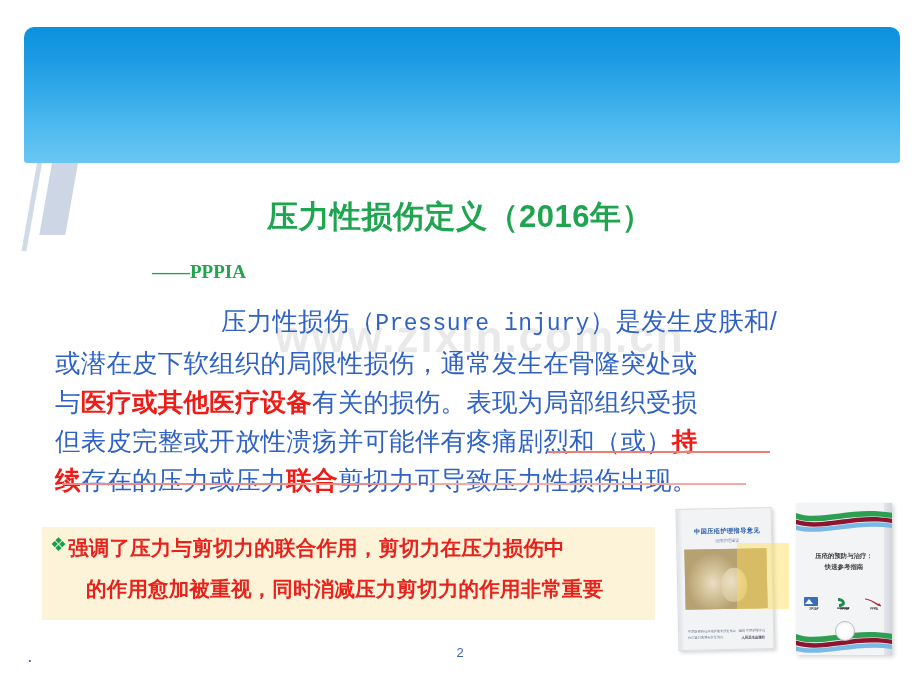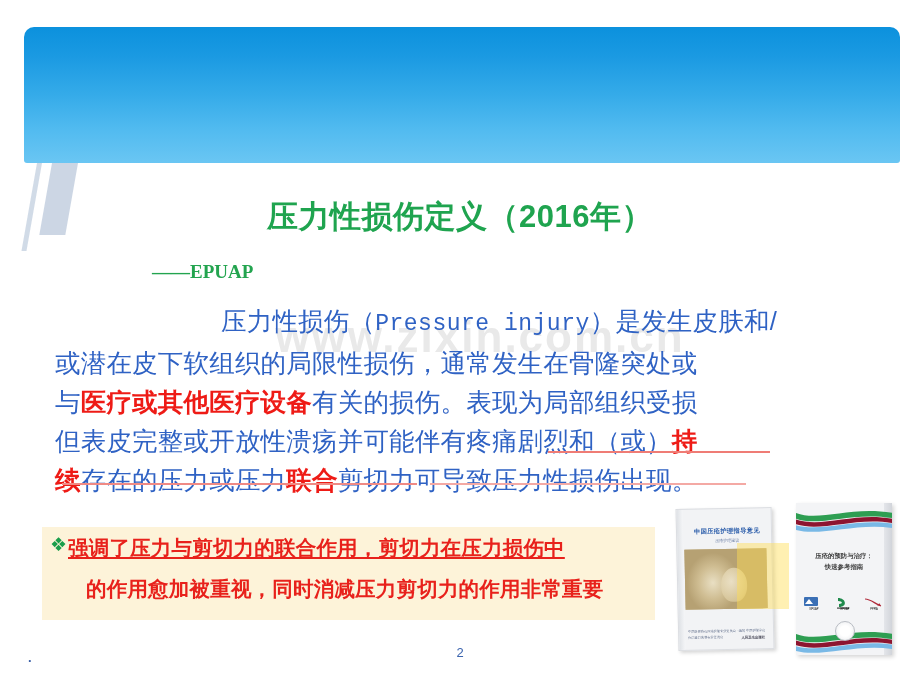--- a/index.html
+++ b/index.html
@@ -176,21 +176,21 @@
     position: absolute;
     left: 0;
     width: 613px;
     font-family: "Liberation Sans", "DejaVu Sans", sans-serif;
     font-size: 20.5px;
     font-weight: bold;
     color: #e8211b;
     letter-spacing: .2px;
     white-space: nowrap;
   }
-  #callout-line-1 { top: 7px; left: 26px; text-decoration: underline; }
+  #callout-line-1 { top: 7px; left: 26px; }
   #callout-line-2 { top: 48px; left: 44px; }
 
   
   #books { position: absolute; left: 665px; top: 500px; width: 250px; height: 158px; }
 
   
   #book-left {
     position: absolute;
     left: 12px; top: 8px;
     width: 94px; height: 140px;
@@ -307,21 +307,21 @@
 <body>
 
 <div id="slide">
 
   <div id="header-banner"></div>
   <div class="ribbon" id="ribbon-thin"></div>
   <div class="ribbon" id="ribbon-wide"></div>
 
   <div id="slide-title">压力性损伤定义（2016年）</div>
 
-  <div id="source-line">——EPUAP</div>
+  <div id="source-line">——PPPIA</div>
 
   <div id="watermark">www.zixin.com.cn</div>
 
   <div id="definition-body">
       <div class="def-line"><span class="indent"></span><span>压力性损伤（</span><span class="mono">Pressure injury</span><span>）是发生皮肤和/</span></div>
       <div class="def-line"><span>或潜在皮下软组织的局限性损伤，通常发生在骨隆突处或</span></div>
       <div class="def-line"><span>与</span><span class="hl">医疗或其他医疗设备</span><span>有关的损伤。表现为局部组织受损</span></div>
       <div class="def-line"><span>但表皮完整或开放性溃疡并可能伴有疼痛剧烈和（或）</span><span class="hl">持</span></div>
       <div class="def-line"><span class="hl">续</span><span>存在的压力或压力</span><span class="hl">联合</span><span>剪切力可导致压力性损伤出现。</span></div>
     </div>

